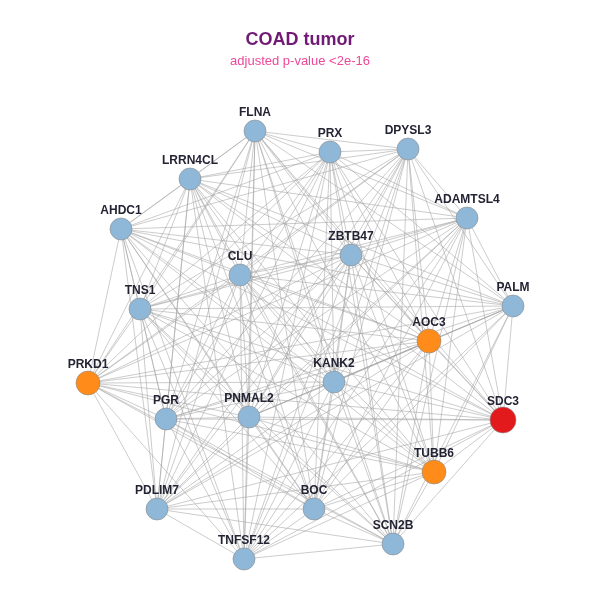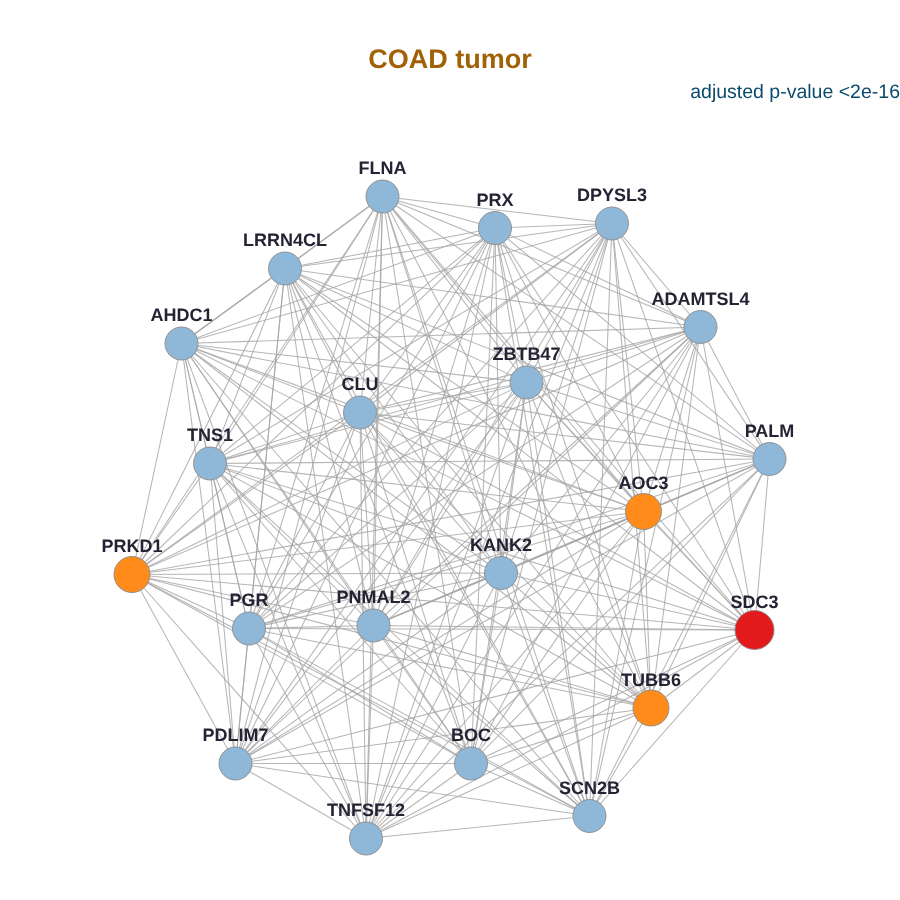--- a/index.html
+++ b/index.html
@@ -283,16 +283,16 @@
         <text x="157" y="494" text-anchor="middle" fill="#232334" class="node-label">PDLIM7</text>
         <circle cx="314" cy="509" r="11" fill="#8FB8D8" stroke="#8A8A8A" stroke-width="0.6"></circle>
         <text x="314" y="494" text-anchor="middle" fill="#232334" class="node-label">BOC</text>
         <circle cx="393" cy="544" r="11" fill="#8FB8D8" stroke="#8A8A8A" stroke-width="0.6"></circle>
         <text x="393" y="529" text-anchor="middle" fill="#232334" class="node-label">SCN2B</text>
         <circle cx="244" cy="559" r="11" fill="#8FB8D8" stroke="#8A8A8A" stroke-width="0.6"></circle>
         <text x="244" y="544" text-anchor="middle" fill="#232334" class="node-label">TNFSF12</text>
       </g>
     </svg>
   <div id="plot-header">
-    <div id="plot-title" style="color: #a16207;">COAD tumor</div>
-    <div id="plot-subtitle" style="color: #0c4a6e; text-align: right;">adjusted p-value &lt;2e-16</div>
+    <div id="plot-title" style="color: #701a75;">COAD tumor</div>
+    <div id="plot-subtitle" style="color: #ec4899;">adjusted p-value &lt;2e-16</div>
   </div>
 </div>
 
 </body></html>

